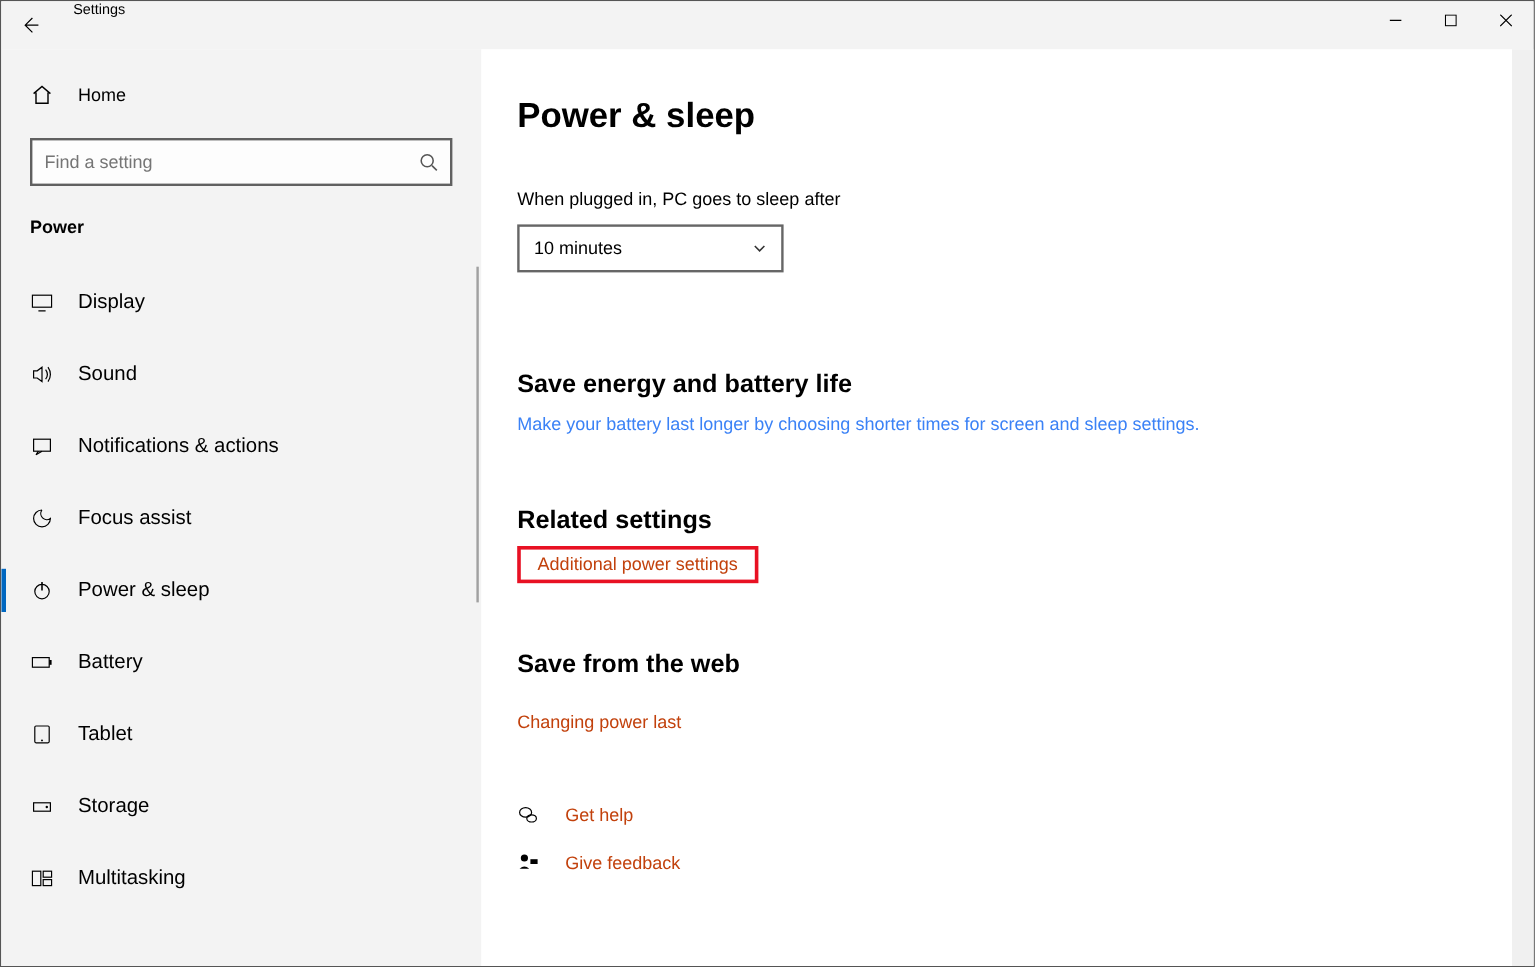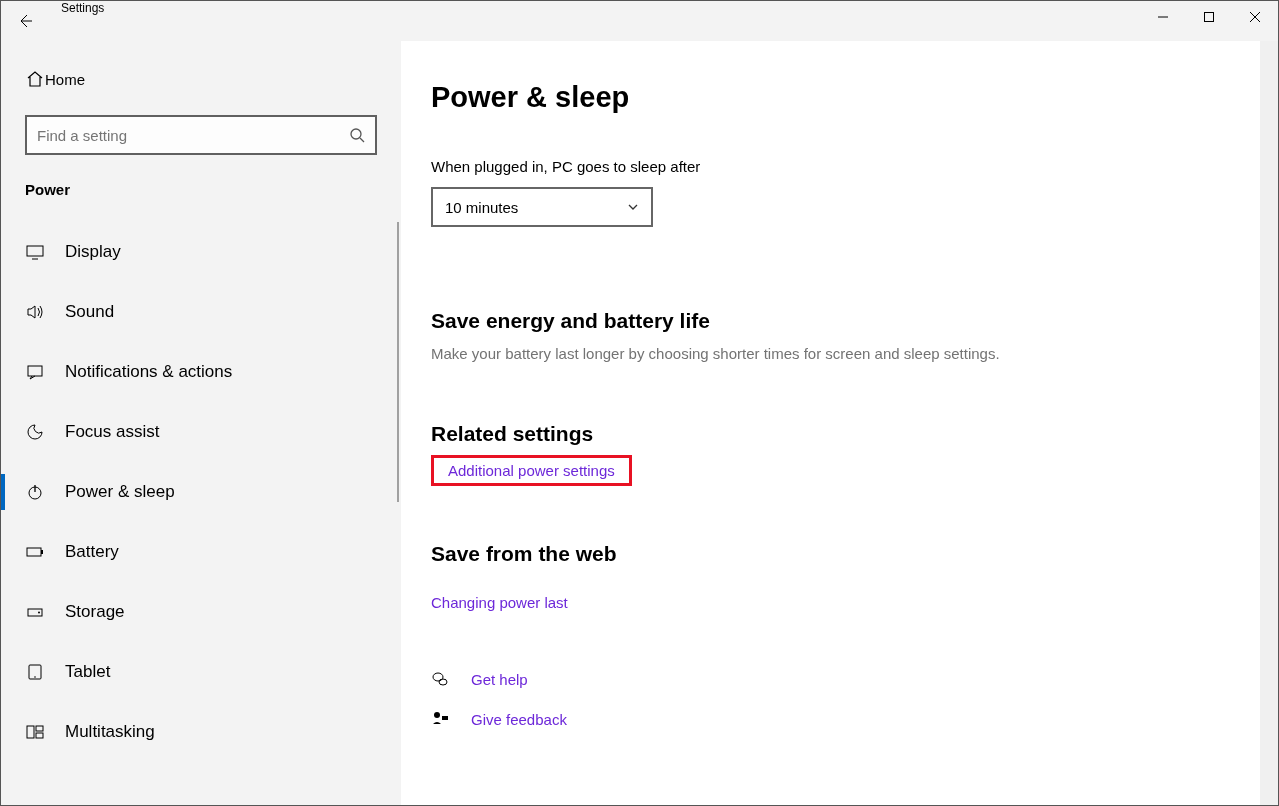--- a/index.html
+++ b/index.html
@@ -46,20 +46,21 @@
   .sidebar {
     width: 400px;
     background: #f3f3f3;
     padding: 10px 0 0 0;
     position: relative;
   }
   .home-row {
     display: flex; align-items: center;
     height: 56px;
     padding-left: 24px;
+    gap: 20px;
   }
   .home-row span.icon { width: 20px; display:flex; justify-content:center; }
   .search-wrap {
     margin: 8px 24px 18px 24px;
   }
   .search-box {
     width: 100%;
     height: 40px;
     border: 2px solid #606060;
     background: #fdfdfd;
@@ -133,26 +134,26 @@
     padding: 12px 12px;
     justify-content: space-between;
     margin-bottom: 82px;
   }
   .section-head {
     font-size: 21px;
     font-weight: 600;
     margin-bottom: 12px;
   }
   .section-desc {
-    color: #737373;
+    color: #3b82f6;
     font-size: 15px;
     margin-bottom: 60px;
   }
   .link {
-    color: #6d28d9;
+    color: #c2410c;
     font-size: 15px;
     display: inline-block;
   }
   .highlight {
     border: 3px solid #e81123;
     padding: 4px 14px;
     display: inline-block;
     margin-top: 2px;
   }
   .help-row {
@@ -273,34 +274,34 @@
               <svg width="18" height="18" viewBox="0 0 18 18">
                 <rect x="1" y="5" width="14" height="8" stroke="#000" fill="none"></rect>
                 <rect x="15" y="7" width="2" height="4" fill="#000"></rect>
               </svg>
             </span>
           <span>Battery</span>
         </div>
         <div class="nav-item">
           <span class="icon">
               <svg width="18" height="18" viewBox="0 0 18 18">
+                <rect x="3" y="2" width="12" height="14" rx="1" stroke="#000" fill="none"></rect>
+                <circle cx="9" cy="14" r="0.8" fill="#000"></circle>
+              </svg>
+            </span>
+          <span>Tablet</span>
+        </div>
+        <div class="nav-item">
+          <span class="icon">
+              <svg width="18" height="18" viewBox="0 0 18 18">
                 <rect x="2" y="6" width="14" height="7" stroke="#000" fill="none"></rect>
                 <circle cx="13" cy="9.5" r="1" fill="#000"></circle>
               </svg>
             </span>
           <span>Storage</span>
-        </div>
-        <div class="nav-item">
-          <span class="icon">
-              <svg width="18" height="18" viewBox="0 0 18 18">
-                <rect x="3" y="2" width="12" height="14" rx="1" stroke="#000" fill="none"></rect>
-                <circle cx="9" cy="14" r="0.8" fill="#000"></circle>
-              </svg>
-            </span>
-          <span>Tablet</span>
         </div>
         <div class="nav-item">
           <span class="icon">
               <svg width="18" height="18" viewBox="0 0 18 18">
                 <rect x="1" y="3" width="7" height="12" stroke="#000" fill="none"></rect>
                 <rect x="10" y="3" width="7" height="5" stroke="#000" fill="none"></rect>
                 <rect x="10" y="10" width="7" height="5" stroke="#000" fill="none"></rect>
               </svg>
             </span>
           <span>Multitasking</span>

